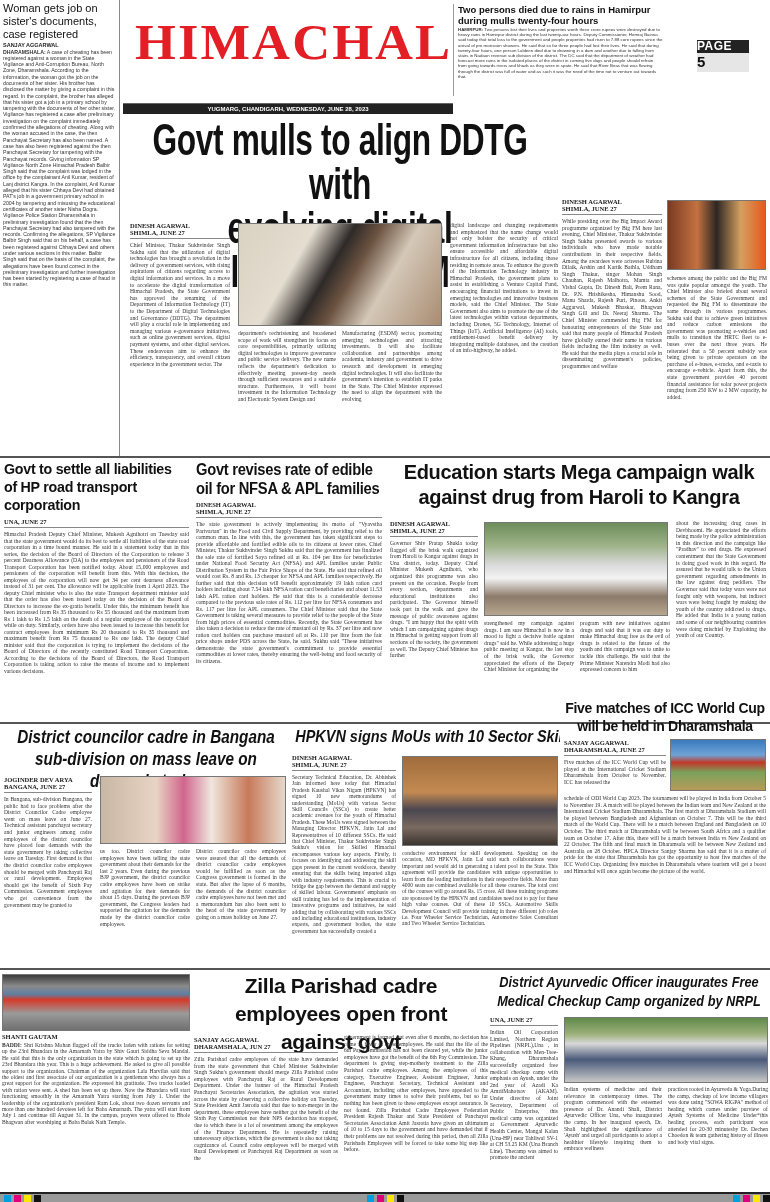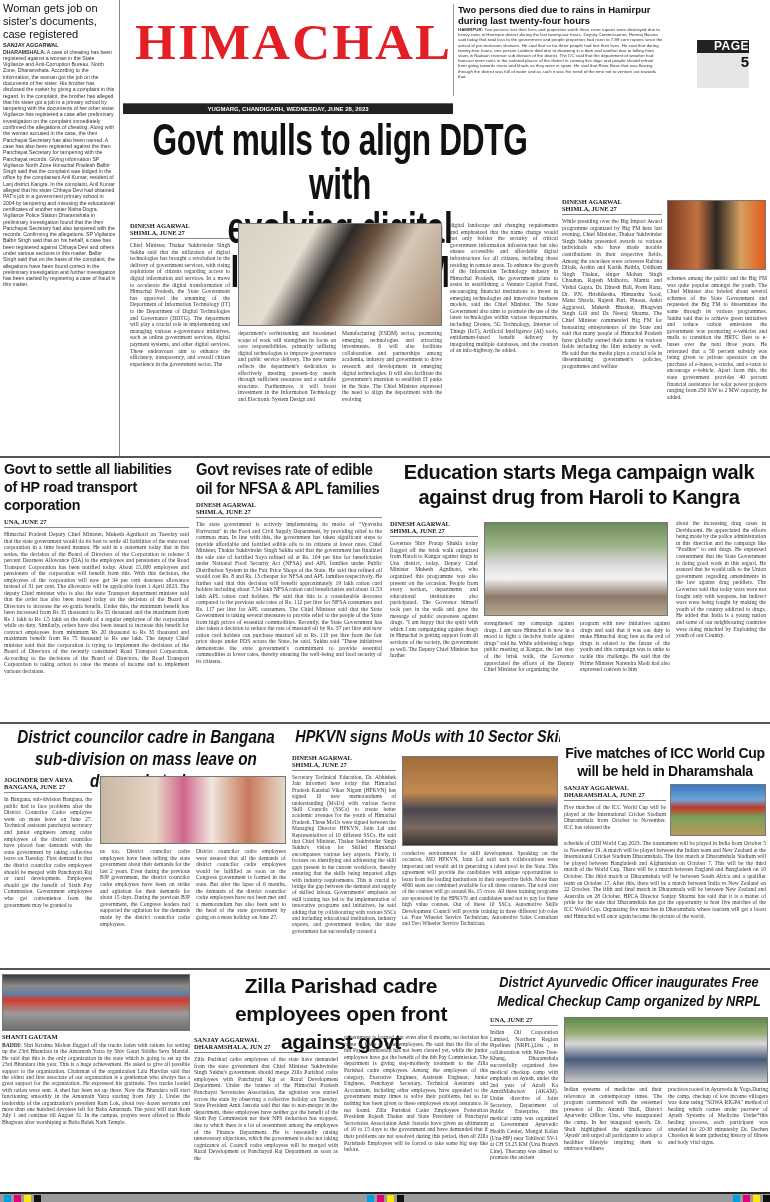--- a/index.html
+++ b/index.html
@@ -25,28 +25,28 @@
     <div class="sans-text" data-name="glance-body-wrap">
       <b data-name="glance-dateline">DHARAMSHALA:</b>
       <span data-name="glance-body">A case of cheating has been registered against a woman in the State Vigilance and Anti-Corruption Bureau, North Zone, Dharamshala. According to the information, the woman got the job on the documents of her sister. His brother has disclosed the matter by giving a complaint in this regard. In the complaint, the brother has alleged that his sister got a job in a primary school by tampering with the documents of her other sister. Vigilance has registered a case after preliminary investigation on the complaint immediately confirmed the allegations of cheating. Along with the woman accused in the case, the then Panchayat Secretary has also been named. A case has also been registered against the then Panchayat Secretary for tampering with the Panchayat records. Giving information SP Vigilance North Zone Himachal Pradesh Balbir Singh said that the complaint was lodged in the office by the complainant Anil Kumar, resident of Lanj district Kangra. In the complaint, Anil Kumar alleged that his sister Chhaya Devi had obtained PAT's job in a government primary school in 2004 by tampering and misusing the educational certificates of another sister Nisha Dogra. Vigilance Police Station Dharamshala in preliminary investigation found that the then Panchayat Secretary had also tampered with the records. Confirming the allegations, SP Vigilance Balbir Singh said that on his behalf, a case has been registered against Chhaya Devi and others under various sections in this matter. Balbir Singh said that on the basis of the complaint, the allegations have been found correct in the preliminary investigation and further investigation has been started by registering a case of fraud in this matter.</span>
     </div>
   </div>
 </div>
 
 <div class="abs" data-name="masthead-title" style="left:135px;top:12px;width:260px;font-family:'Liberation Serif',serif;font-weight:bold;font-size:50px;line-height:60px;color:#e31e24;letter-spacing:2px;transform:scaleX(1.05);transform-origin:left">HIMACHAL</div>
 
 <div class="abs" data-name="top-right-brief" style="left:453px;top:4px;width:210px;height:92px;border-left:1px solid #999;padding-left:4px">
-  <div data-name="top-right-headline" style="font-family:'Liberation Sans',sans-serif;font-weight:bold;font-size:9.5px;line-height:11px;color:#111">Two persons died due to rains in Hamirpur during last twenty-four hours</div>
+  <div data-name="top-right-headline" style="font-family:'Liberation Sans',sans-serif;font-weight:bold;font-size:9.5px;line-height:11px;color:#111">Two persons died due to rains in Hamirpur during mulls twenty-four hours</div>
   <div class="sans-text" style="font-size:4.4px;line-height:5.2px;margin-top:1px" data-name="top-right-body-wrap">
     <b data-name="top-right-dateline">HAMIRPUR:</b>
     <span data-name="top-right-body">Two persons lost their lives and properties worth three crore rupees were destroyed due to heavy rains in Hamirpur district during the last twenty-our hours. Deputy Commissioner, Hemraj Bairwa said today that total loss to the government and people properties had risen to 7.88 core rupees since the arrival of pre monsoon showers. He said that so far three people had lost their lives. He said that during twenty-four hours, one person Laldeen died due to drowning in a dam and another due to falling from stairs in Nadaun revenue sub division of the district. The DC said that the department of weather had forecast more rains in the isolated places of the district in coming five days and people should refrain from going towards rivers and khads as they were in spate. He said that River Beas that was flowing through the district was full of water and as such it was the need of the time not to venture out towards that.</span>
   </div>
 </div>
 
-<div class="abs" data-name="page-number-box" style="left:697px;top:40px;width:52px;height:48px;background:#e6e6e6;text-align:right">
+<div class="abs" data-name="page-number-box" style="left:697px;top:40px;width:52px;height:32px;background:#e6e6e6;text-align:left">
   <div data-name="page-label" style="background:#222;color:#fff;font-family:'Liberation Sans',sans-serif;font-weight:bold;font-size:12px;line-height:13px;letter-spacing:0.5px">PAGE</div>
   <div data-name="page-number" style="font-family:'Liberation Sans',sans-serif;font-weight:bold;font-size:15px;line-height:18px;color:#111">5</div>
 </div>
 
 <div class="abs" data-name="dateline-bar" style="left:123px;top:103px;width:330px;height:11px;background:#222;border-top:1px solid #666">
   <div data-name="dateline-text" style="color:#fff;font-family:'Liberation Sans',sans-serif;font-weight:bold;font-size:6px;line-height:11px;text-align:center">YUGMARG, CHANDIGARH, WEDNESDAY, JUNE 28, 2023</div>
 </div>
 
 <div class="abs hl-cond" data-name="lead-headline" style="left:70px;top:118px;width:540px;font-size:44px;line-height:44px">
   <div data-name="lead-headline-line1">Govt mulls to align DDTG with</div>
@@ -153,21 +153,21 @@
       <div data-name="hpkvn-dateline">SHIMLA, JUNE 27</div>
     </div>
     <div class="body-text" data-name="hpkvn-col1-text" style="font-size:5.5px;line-height:6.4px">Secretary Technical Education, Dr. Abhishek Jain informed here today that Himachal Pradesh Kaushal Vikas Nigam (HPKVN) has signed 10 new memorandums of understanding (MoUs) with various Sector Skill Councils (SSCs) to create better academic avenues for the youth of Himachal Pradesh. These MoUs were signed between the Managing Director HPKVN, Jatin Lal and Representatives of 10 different SSCs. He said that Chief Minister, Thakur Sukhvinder Singh Sukhu's vision for Skilled Himachal encompasses various key aspects. Firstly, it focuses on identifying and addressing the skill gaps present in the current workforce, thereby ensuring that the skills being imparted align with industry requirements. This is crucial to bridge the gap between the demand and supply of skilled labour. Governments' emphasis on skill training has led to the implementation of innovative programs and initiatives, he said adding that by collaborating with various SSCs and including educational institutions, industry experts, and government bodies, the state government has successfully created a</div>
   </div>
   <div class="abs photo" data-name="hpkvn-photo" style="left:110px;top:30px;width:156px;height:90px;background:linear-gradient(180deg,#a06c3c 0%,#c48a52 40%,#4a4650 60%,#7a6a60 80%,#3c3530)"></div>
   <div class="abs" style="left:110px;top:124px;width:156px" data-name="hpkvn-col2">
     <div class="body-text" data-name="hpkvn-col2-text" style="font-size:5.5px;line-height:6.4px">conducive environment for skill development. Speaking on the occasion, MD HPKVN, Jatin Lal said such collaborations were important and would aid in generating a talent pool in the State. This agreement will provide the candidates with unique opportunities to learn from the leading institutions in their respective fields. More than 4000 seats are combined available for all these courses. The total cost of the courses will go around Rs. 15 crore. All these training programs are sponsored by the HPKVN and candidates need not to pay for these high value courses. Out of these 10 SSCs, Automotive Skills Development Council will provide training in three different job roles i.e. Four Wheeler Service Technician, Automotive Sales Consultant and Two Wheeler Service Technician.</div>
   </div>
 </div>
 
-<div class="abs" data-name="icc-article" style="left:562px;top:744px;width:206px;height:240px">
+<div class="abs" data-name="icc-article" style="left:562px;top:699px;width:206px;height:240px">
   <div class="hl-sans" data-name="icc-headline" style="font-size:14px;line-height:18px">Five matches of ICC World Cup will be held in Dharamshala</div>
   <div class="abs" style="left:2px;top:40px;width:102px" data-name="icc-col1">
     <div class="byline" data-name="icc-byline-block">
       <div data-name="icc-byline">SANJAY AGGARWAL</div>
       <div data-name="icc-dateline">DHARAMSHALA, JUNE 27</div>
     </div>
     <div class="body-text" data-name="icc-col1-text">Five matches of the ICC World Cup will be played at the International Cricket Stadium Dharamshala from October to November. ICC has released the</div>
   </div>
   <div class="abs photo" data-name="icc-stadium-photo" style="left:108px;top:40px;width:96px;height:52px;background:linear-gradient(180deg,#3a7abf 0%,#6fa3d6 30%,#c0392b 45%,#7aa25a 65%,#b89a5a 100%)"></div>
   <div class="abs" style="left:2px;top:96px;width:202px" data-name="icc-col2">

